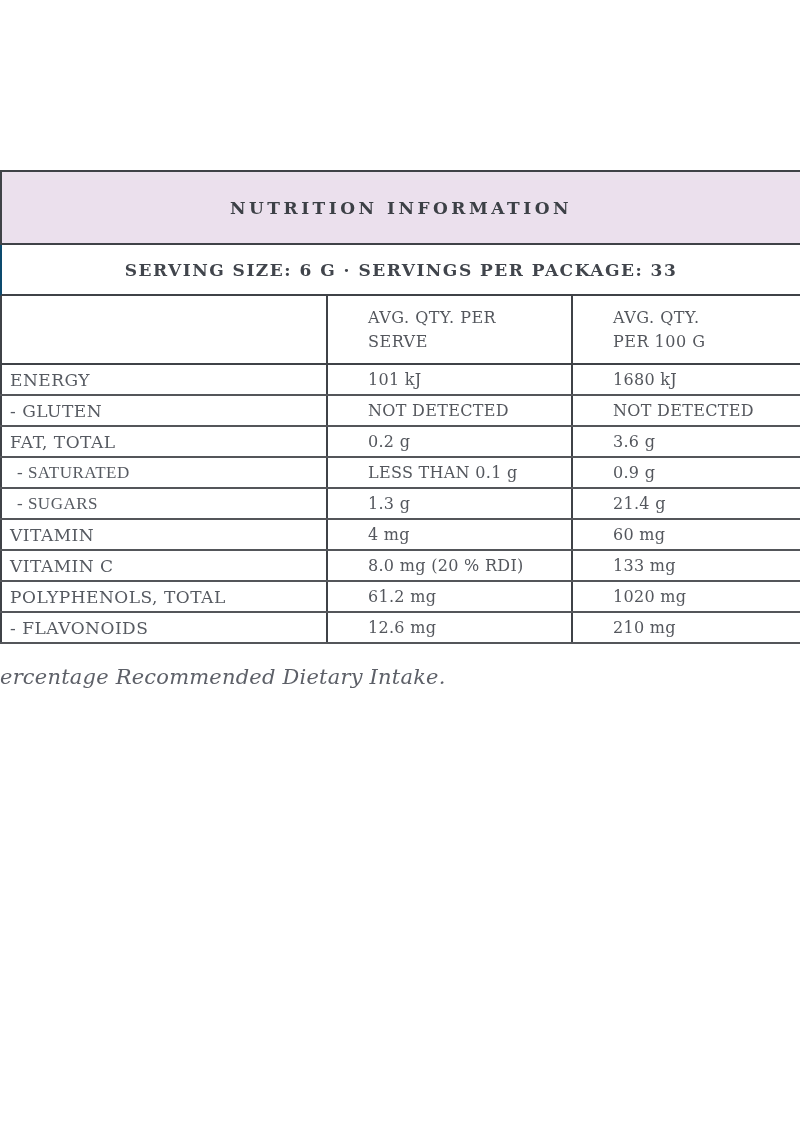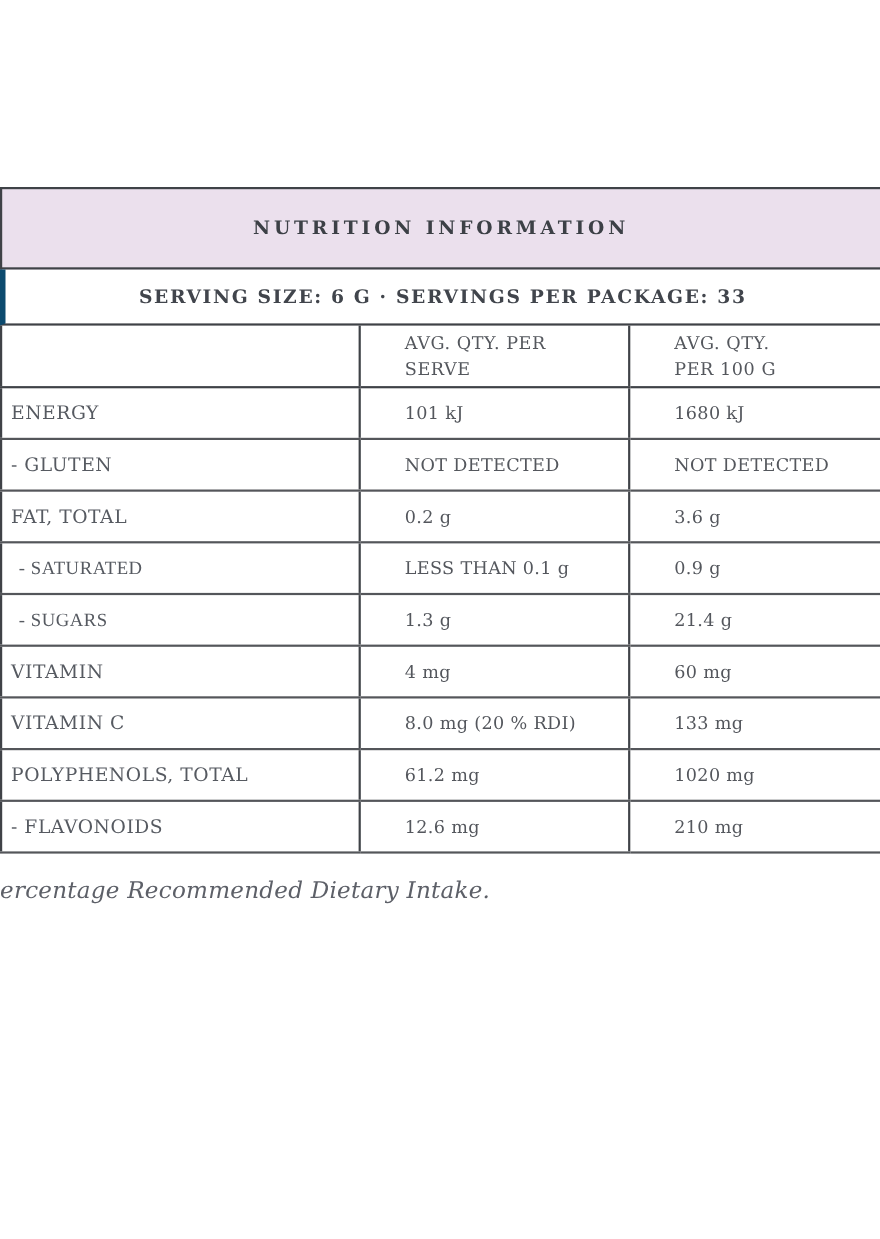--- a/index.html
+++ b/index.html
@@ -34,21 +34,21 @@
   }
   .band .title {
     font-size: 17px;
     letter-spacing: 3.5px;
     font-weight: 600;
     color: #3c4046;
   }
   
   .serving {
     height: 49px;
-    border-left: 5px solid #0c4a6e;
+    border-left: 2px solid #0c4a6e;
     border-bottom: 2px solid #3f4247;
     display: flex;
     align-items: center;
     justify-content: center;
     font-size: 17px;
     letter-spacing: 1.5px;
     font-weight: 600;
     color: #41454c;
   }
   
@@ -64,22 +64,22 @@
   table.nutrition th, table.nutrition td {
     border-bottom: 2px solid #54565a;
     vertical-align: middle;
     font-weight: normal;
     text-align: left;
     overflow: hidden;
     white-space: nowrap;
   }
   table.nutrition th { border-bottom: 2px solid #3f4247; }
   table.nutrition .vline { border-left: 2px solid #3f4247; }
-  thead tr { height: 56px; }
-  tbody tr { height: 47px; }
+  thead tr { height: 68px; }
+  tbody tr { height: 31px; }
   th .hline {
     display: block;
     font-size: 16px;
     line-height: 24px;
     letter-spacing: 0.5px;
     color: #54575d;
   }
   td.label-cell {
     padding-left: 8px;
     font-size: 17px;

